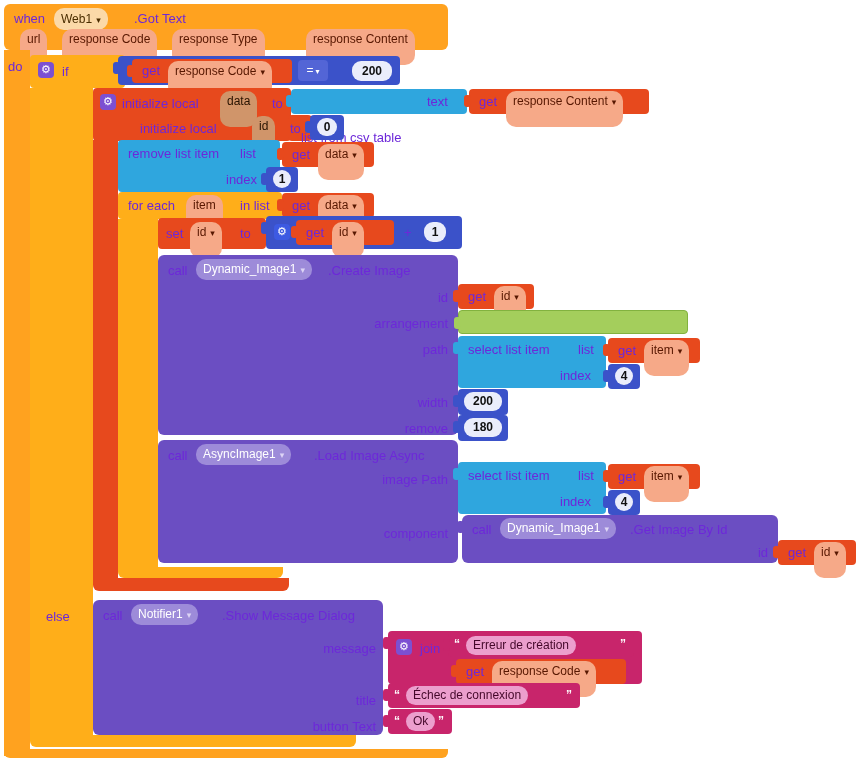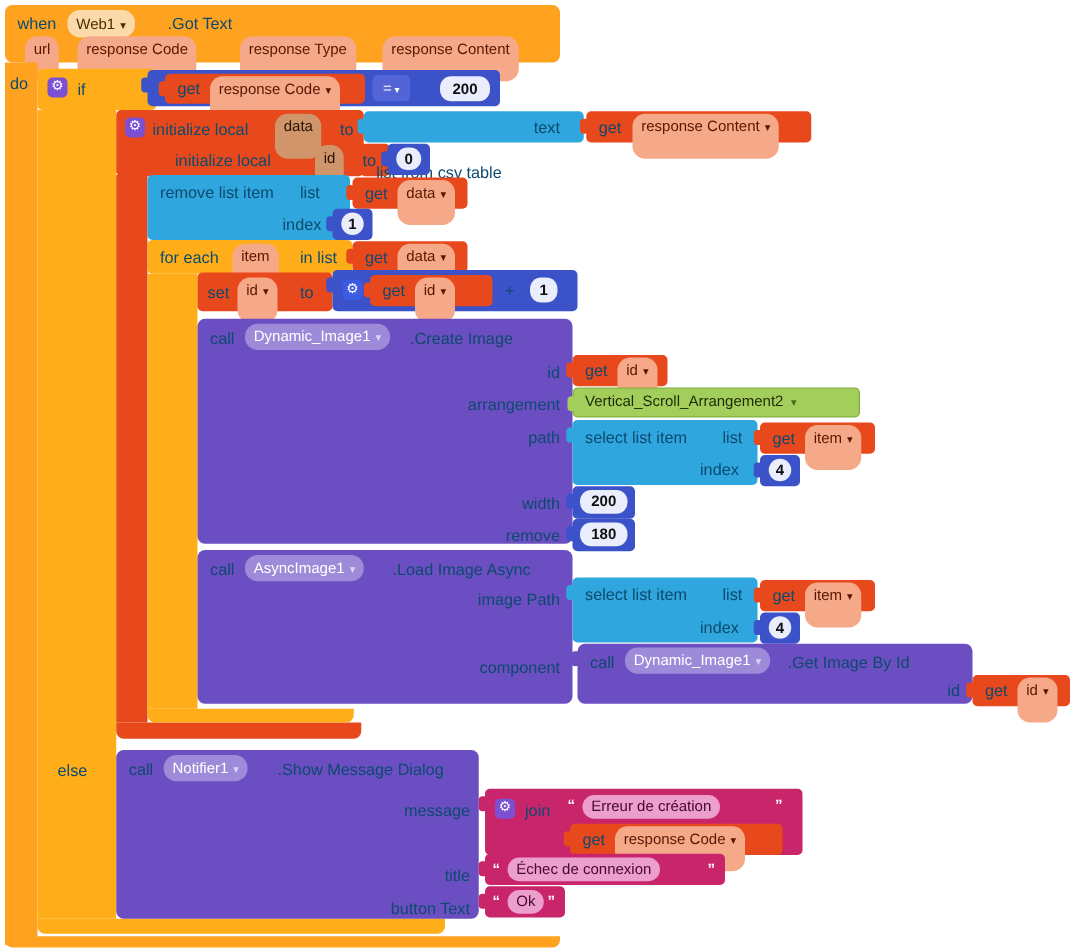--- a/index.html
+++ b/index.html
@@ -8,21 +8,21 @@
   .blk{position:absolute;border-radius:4px;}
   .r6{border-radius:6px;}
   .c-when{background:#FFA21F;}
   .c-ctrl{background:#FFAE19;}
   .c-var{background:#E7491D;}
   .c-math{background:#3B52C9;}
   .c-list{background:#2FA6DE;}
   .c-proc{background:#6B4EC2;}
   .c-text{background:#C8256B;}
   .c-green{background:#A4CE5C;border:1px solid #82B23F;}
-  .lbl{position:absolute;color:#0c4a6e;font-size:13px;line-height:14px;white-space:nowrap;}
+  .lbl{position:absolute;color:#6d28d9;font-size:13px;line-height:14px;white-space:nowrap;}
   .lblr{text-align:right;}
   .chip{position:absolute;height:36px;line-height:20px;border-radius:10px;font-size:12px;
         padding:0 7px;white-space:nowrap;}
   .chip .dd{font-size:9px;margin-left:4px;}
   .chip-salmon{background:#F6A988;color:#571700;}
   .chip-tan{background:#D0956A;color:#271301;}
   .chip-cream{background:#FBD9A8;color:#4a2d00;}
   .chip-lav{background:#9D8BD9;color:#fff;height:21px;line-height:21px;}
   .chip-lav .dd{color:#DDD4F5;}
   .chip-pink{background:#EC9ECD;color:#44082a;height:19px;line-height:19px;}
@@ -47,21 +47,21 @@
 <div id="canvas">
 
   <div class="blk c-when r6" style="left:4px;top:4px;width:444px;height:46px;"></div>
   <span class="lbl" style="left:14px;top:12px;">when</span>
   <span class="chip chip-cream" style="left:54px;top:8px;height:22px;line-height:22px;">
     <span>Web1</span><span class="dd">▾</span>
   </span>
   <span class="lbl" style="left:134px;top:12px;">.Got Text</span>
   <span class="chip chip-salmon" style="left:20px;top:29px;">url</span>
   <span class="chip chip-salmon" style="left:62px;top:29px;">response Code</span>
-  <span class="chip chip-salmon" style="left:192px;top:29px;">response Type</span>
+  <span class="chip chip-salmon" style="left:172px;top:29px;">response Type</span>
   <span class="chip chip-salmon" style="left:306px;top:29px;">response Content</span>
   <div class="blk c-when" style="left:4px;top:50px;width:26px;height:706px;border-radius:0;"></div>
   <div class="blk c-when" style="left:4px;top:749px;width:444px;height:9px;border-radius:0 0 6px 6px;"></div>
   <span class="lbl" style="left:8px;top:60px;">do</span>
 
   <div class="blk c-ctrl" style="left:30px;top:55px;width:95px;height:33px;"></div>
   <span class="gear g-purple" style="left:38px;top:62px;">⚙</span>
   <span class="lbl" style="left:62px;top:65px;">if</span>
   <div class="blk c-math plug" style="left:118px;top:56px;width:282px;height:29px;"></div>
   <div class="blk c-var plug" style="left:132px;top:59px;width:160px;height:24px;"></div>
@@ -155,23 +155,20 @@
 
   <span class="lbl lblr" style="left:408px;top:291px;width:40px;">id</span>
   <div class="blk c-var plug" style="left:458px;top:284px;width:76px;height:25px;"></div>
   <span class="lbl" style="left:468px;top:290px;">get</span>
   <span class="chip chip-salmon" style="left:494px;top:286px;">
     <span>id</span><span class="dd">▾</span>
   </span>
 
   <span class="lbl lblr" style="left:330px;top:317px;width:118px;">arrangement</span>
   <div class="blk c-green plug" style="left:458px;top:310px;width:228px;height:22px;"></div>
-  <span class="greenlbl" style="left:468px;top:310px;">
-    <span>Vertical_Scroll_Arrangement2</span><span class="dd">▾</span>
-  </span>
 
   <span class="lbl lblr" style="left:398px;top:343px;width:50px;">path</span>
   <div class="blk c-list plug" style="left:458px;top:336px;width:148px;height:52px;"></div>
   <span class="lbl" style="left:468px;top:343px;">select list item</span>
   <span class="lbl" style="left:578px;top:343px;">list</span>
   <div class="blk c-var plug" style="left:608px;top:338px;width:92px;height:25px;"></div>
   <span class="lbl" style="left:618px;top:344px;">get</span>
   <span class="chip chip-salmon" style="left:644px;top:340px;">
     <span>item</span><span class="dd">▾</span>
   </span>

